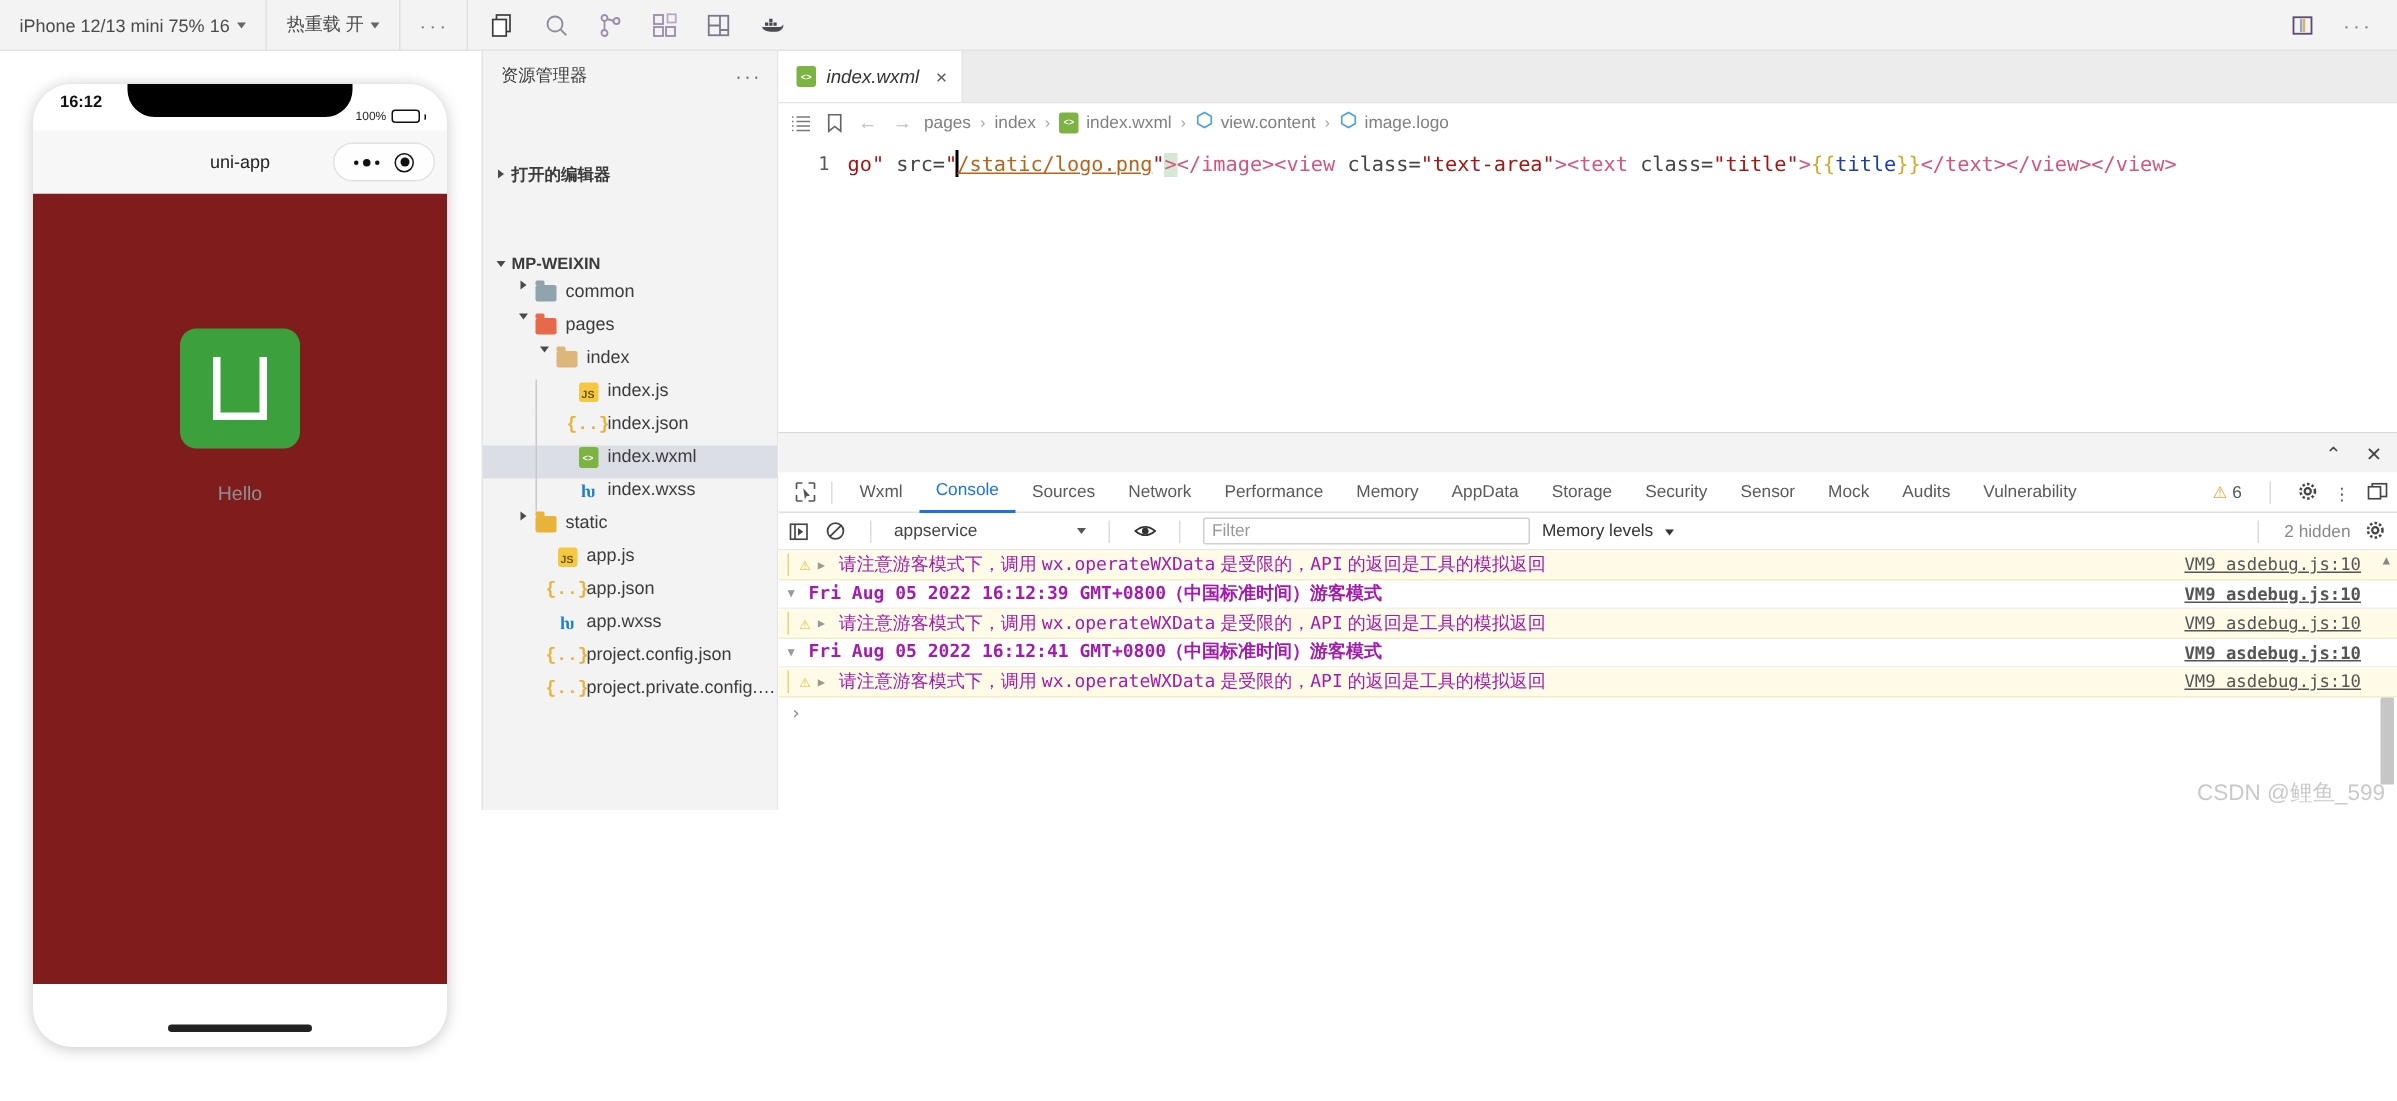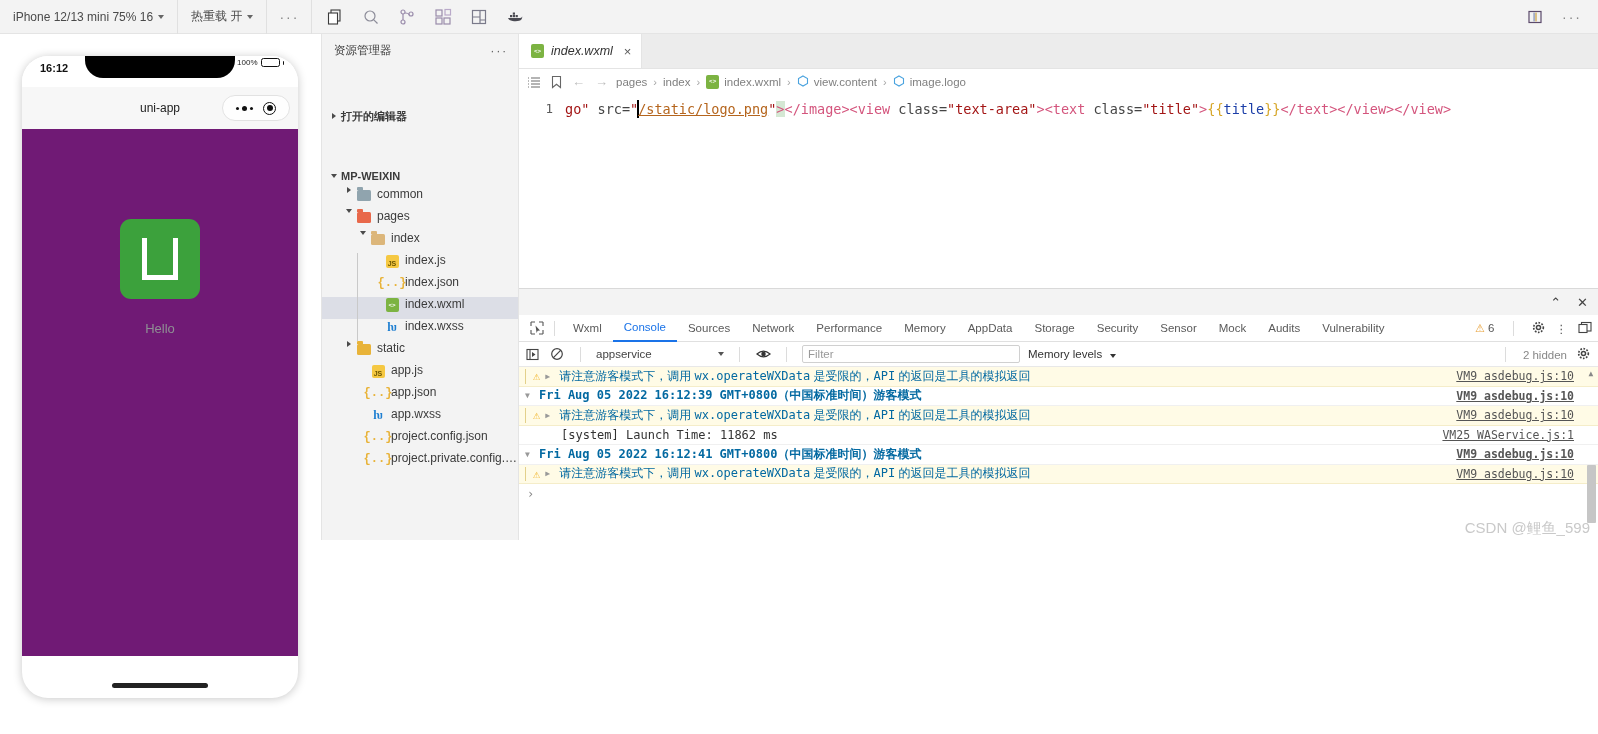--- a/index.html
+++ b/index.html
@@ -104,21 +104,21 @@
   }
   .ph-notch {
     position: absolute;
     left: 50%; transform: translateX(-50%);
     top: -10px;
     width: 150px; height: 32px;
     background: #000;
     border-radius: 0 0 18px 18px;
   }
   .ph-batt {
-    position: absolute; right: 14px; top: 2px;
+    position: absolute; right: 14px; top: 17px;
     display: flex; align-items: center; gap: 3px;
   }
   .ph-batt-txt { font-size: 8px; color: #222; }
   .ph-batt-body {
     width: 19px; height: 9px;
     border: 1px solid #111; border-radius: 2.5px;
     padding: 1px;
   }
   .ph-batt-fill { width: 100%; height: 100%; background: #111; border-radius: 1px; }
   .ph-batt-tip { width: 1.5px; height: 4px; background: #111; border-radius: 0 1px 1px 0; }
@@ -144,21 +144,21 @@
   .caps-dot.big { width: 5px; height: 5px; }
   .caps-circle {
     width: 13px; height: 13px; border-radius: 50%;
     border: 1.5px solid #111;
     display:flex; align-items:center; justify-content:center;
   }
   .caps-circle i { width: 6px; height: 6px; border-radius: 50%; background: #111; display:block; }
 
   .ph-content {
     height: 527px;
-    background: #701a75;
+    background: #7f1d1d;
     display: flex; flex-direction: column;
     align-items: center;
     padding-top: 90px;
   }
   .logo-box {
     width: 80px; height: 80px;
     background: #3ca13c;
     border-radius: 11px;
     display: flex; align-items: center; justify-content: center;
   }
@@ -462,21 +462,21 @@
   .cmsg.warn { background: #fffbe6; border-bottom: 1px solid #f5edc9; }
   .cmsg .tri {
     color: #999; font-size: 8px; margin-right: 5px;
     width: 9px; display:inline-block;
   }
   .cmsg .warnicon { color: #f0b429; font-size: 12px; margin: 0 5px 0 8px; }
   .cmsg .barline {
     position: absolute; left: 6px; top: 2px; bottom: 2px;
     width: 1px; background: #e3d08a;
   }
-  .cmsg .txt { color: #0369a1; white-space: nowrap; }
+  .cmsg .txt { color: #a21caf; white-space: nowrap; }
   .cmsg .txt .mono { font-family: "DejaVu Sans Mono", monospace; }
   .cmsg .src {
     position: absolute; right: 24px;
     color: #555; text-decoration: underline;
     font-size: 11.5px; cursor: pointer;
   }
   .cmsg .src.bold { font-weight: bold; }
   .cmsg.group { font-weight: bold; }
   .cmsg.sys .txt { color: #333; }
   .prompt-row {
@@ -899,26 +899,20 @@
                 <span class="txt"><span class="mono">Fri Aug 05 2022 16:12:39 GMT+0800（中国标准时间）游客模式</span></span>
                 <span class="src bold">VM9 asdebug.js:10</span>
               </div>
               <div class="cmsg warn">
                 <span class="barline"></span>
                 <span class="warnicon">⚠</span>
                 <span class="tri">▶</span>
                 <span class="txt"><span style="font-family: &quot;Liberation Sans&quot;, sans-serif;">请注意游客模式下，调用 </span><span class="mono">wx.operateWXData</span><span style="font-family: &quot;Liberation Sans&quot;, sans-serif;"> 是受限的，</span><span class="mono">API</span><span style="font-family: &quot;Liberation Sans&quot;, sans-serif;"> 的返回是工具的模拟返回</span></span>
                 <span class="src">VM9 asdebug.js:10</span>
               </div>
-              <div class="cmsg sys">
-                <span class="tri"></span>
-                <span style="width:22px;display:inline-block"></span>
-                <span class="txt"><span class="mono">[system] Launch Time: 11862 ms</span></span>
-                <span class="src">VM25 WAService.js:1</span>
-              </div>
               <div class="cmsg group">
                 <span class="tri">▼</span>
                 <span class="txt"><span class="mono">Fri Aug 05 2022 16:12:41 GMT+0800（中国标准时间）游客模式</span></span>
                 <span class="src bold">VM9 asdebug.js:10</span>
               </div>
               <div class="cmsg warn">
                 <span class="barline"></span>
                 <span class="warnicon">⚠</span>
                 <span class="tri">▶</span>
                 <span class="txt"><span style="font-family: &quot;Liberation Sans&quot;, sans-serif;">请注意游客模式下，调用 </span><span class="mono">wx.operateWXData</span><span style="font-family: &quot;Liberation Sans&quot;, sans-serif;"> 是受限的，</span><span class="mono">API</span><span style="font-family: &quot;Liberation Sans&quot;, sans-serif;"> 的返回是工具的模拟返回</span></span>

